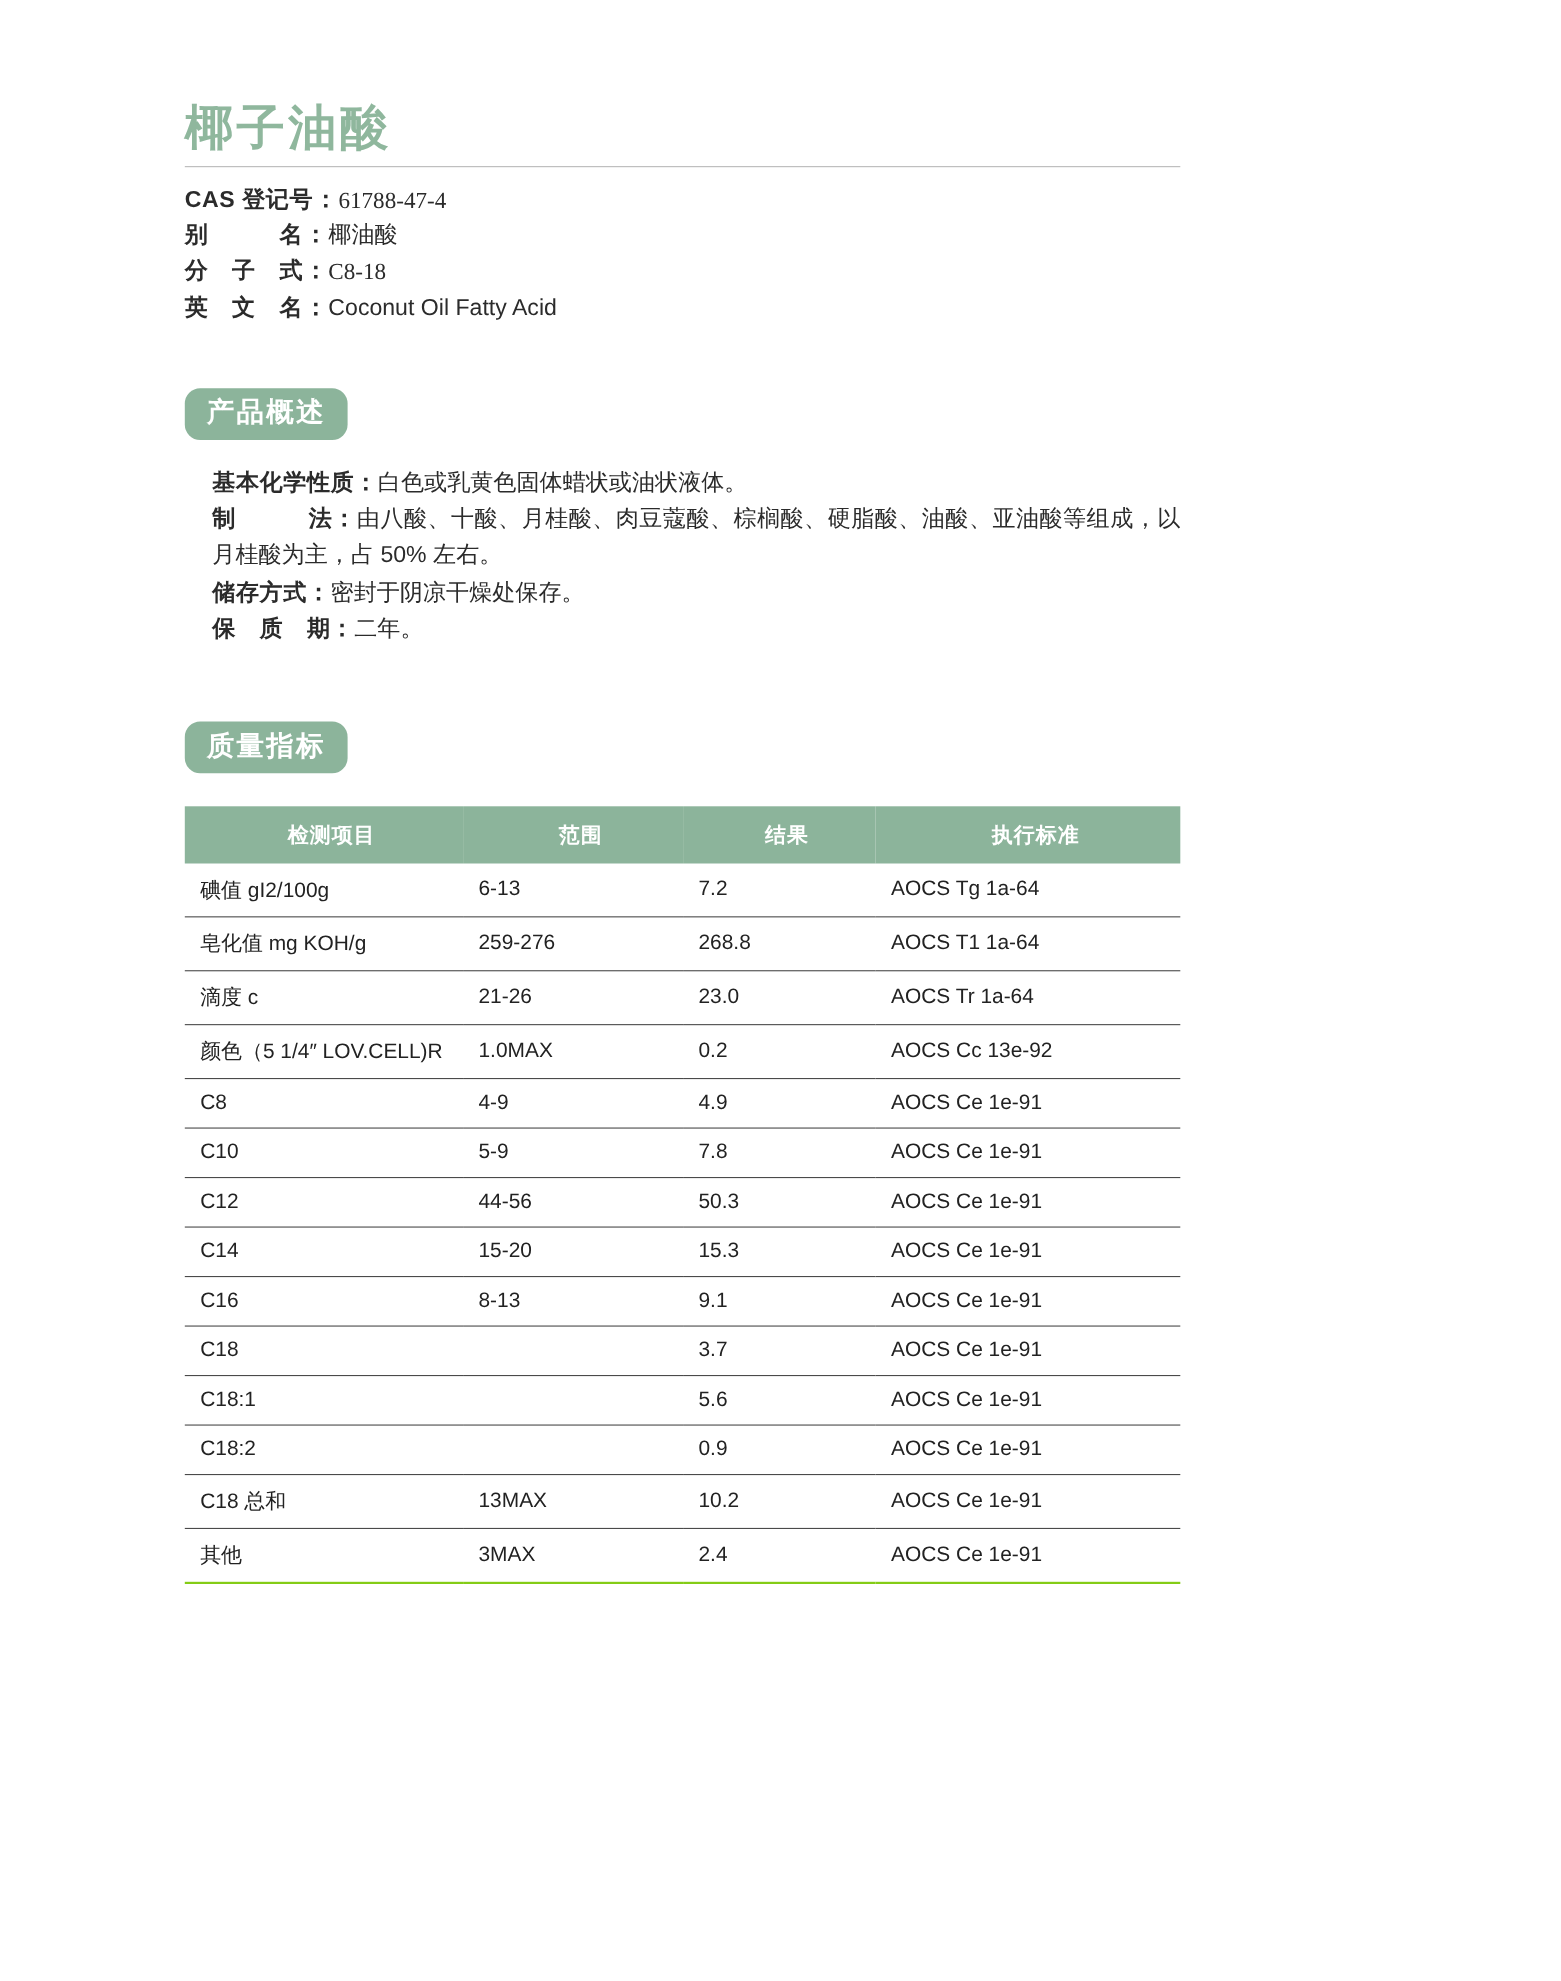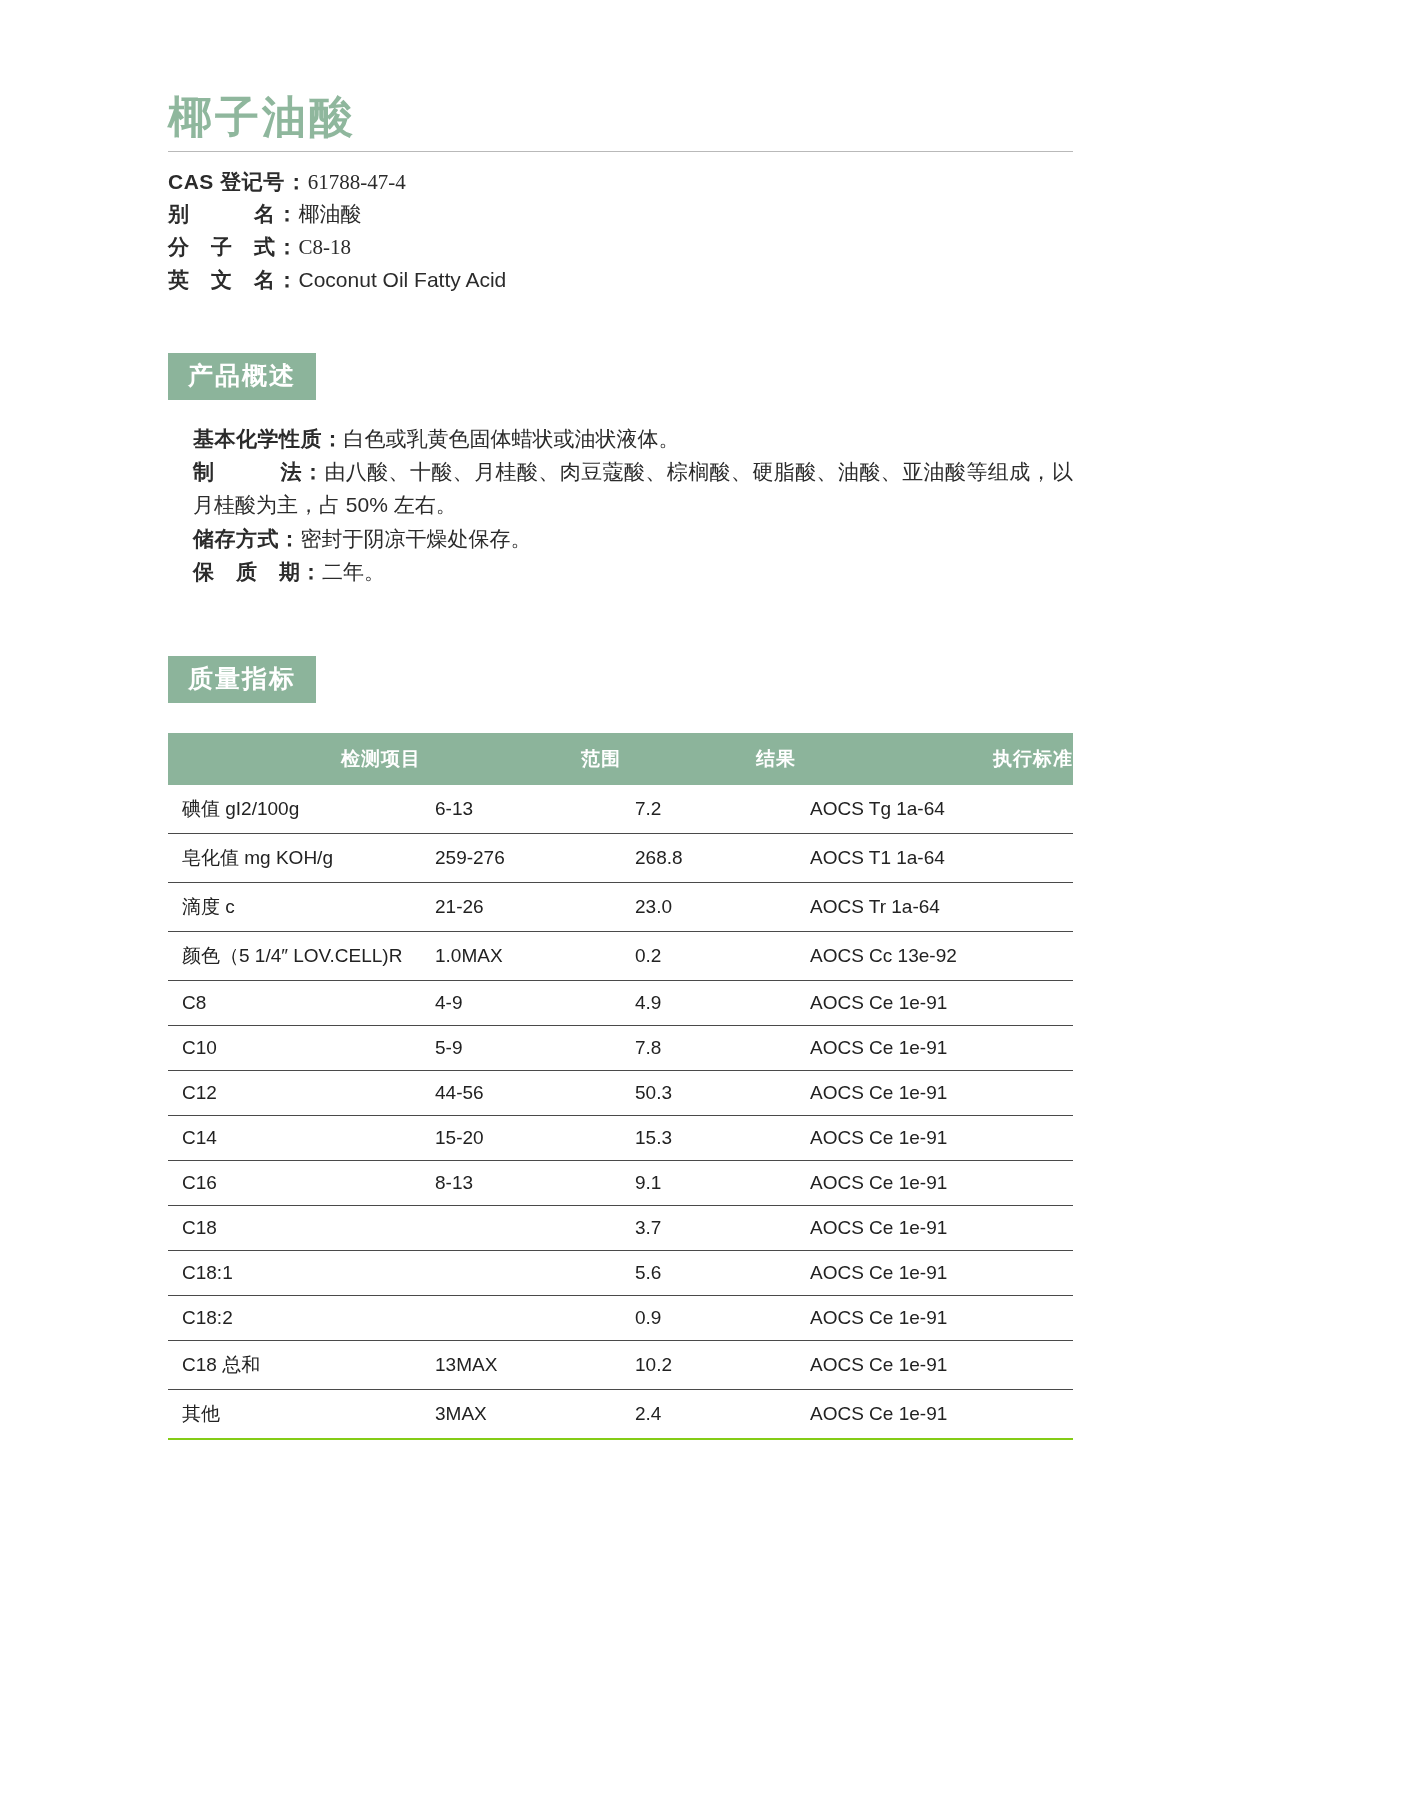--- a/index.html
+++ b/index.html
@@ -81,21 +81,21 @@
 
   
   .badge {
     display: inline-block;
     background: #8cb49b;
     color: #ffffff;
     font-size: 25px;
     font-weight: bold;
     letter-spacing: 2px;
     padding: 9px 20px 11px 20px;
-    border-radius: 0;
+    border-radius: 14px;
     line-height: 1.1;
   }
   .section-overview { margin-top: 56px; }
   .section-quality  { margin-top: 68px; }
 
   
   .para-block {
     margin-top: 22px;
     margin-left: 25px;
   }
@@ -117,21 +117,21 @@
     margin-top: 30px;
     width: 905px;
     border-collapse: collapse;
     table-layout: fixed;
   }
   .spec-table thead th {
     background: #8cb49b;
     color: #ffffff;
     font-size: 19px;
     font-weight: bold;
-    text-align: right;
+    text-align: center;
     padding: 13px 0 13px 14px;
     letter-spacing: 1px;
   }
   .spec-table tbody td {
     font-size: 19px;
     color: #222222;
     padding: 11px 0 11px 14px;
     border-bottom: 1px solid #4a4a4a;
     vertical-align: middle;
     white-space: nowrap;

